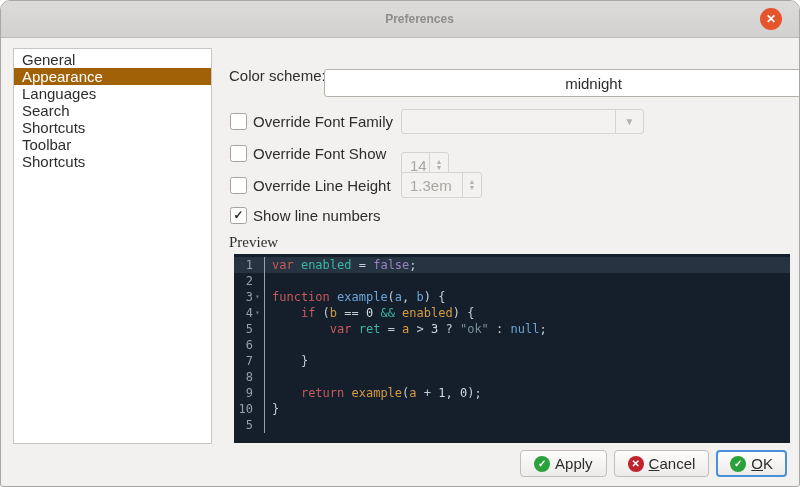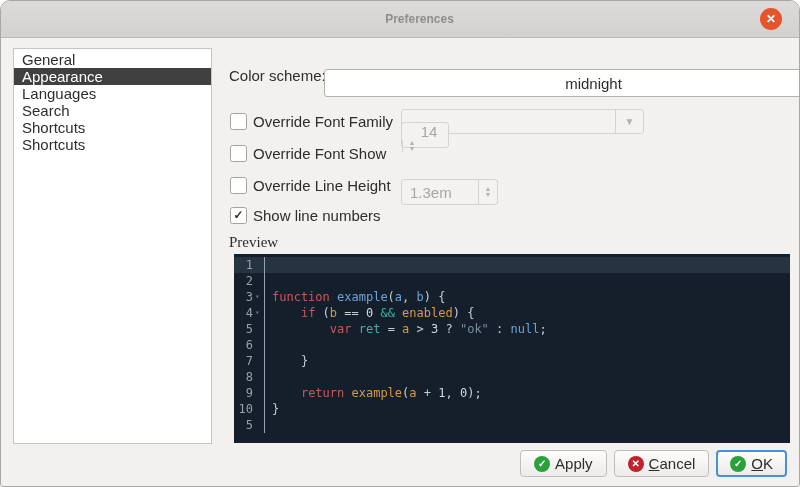--- a/index.html
+++ b/index.html
@@ -9,21 +9,21 @@
   .titlebar{height:36px;background:linear-gradient(#dcdbda,#d2d1d0);border-bottom:1px solid #bcbab8;
             display:flex;align-items:center;justify-content:center;position:relative;}
   .title{font-size:12px;font-weight:bold;color:#8f8e8c;margin-left:39px;}
   .close-btn{position:absolute;right:17px;top:7px;width:22px;height:22px;border-radius:50%;
              background:#e6542c;color:#fff;display:flex;align-items:center;justify-content:center;
              font-size:12px;font-weight:bold;}
   
   .sidebar{position:absolute;left:12px;top:47px;width:199px;height:396px;background:#fff;
            border:1px solid #c8c4bf;box-sizing:border-box;padding-top:2px;}
   .sb-item{font-size:15px;height:17px;line-height:17px;padding:0 8px;color:#2d2d2d;white-space:nowrap;}
-  .sb-item.selected{background:#404040;color:#ffffff;}
+  .sb-item.selected{background:#a16207;color:#ffffff;}
   
   .lbl{position:absolute;font-size:15px;color:#2d2d2d;line-height:17px;white-space:nowrap;}
   .combo{position:absolute;box-sizing:border-box;background:#fff;border:1px solid #b6b0aa;border-radius:3px;
          font-size:15px;color:#2d2d2d;display:flex;align-items:center;padding-left:8px;}
   .combo .arrow{position:absolute;right:9px;top:50%;transform:translateY(-58%);font-size:11px;color:#55534f;}
   .ctrl-dis{position:absolute;box-sizing:border-box;background:#f3f2f1;border:1px solid #d7d3ce;border-radius:3px;
             font-size:15px;color:#a9a6a2;display:flex;align-items:center;}
   .ctrl-dis .val{padding-left:8px;flex:1;}
   .seg{width:18px;align-self:stretch;border-left:1px solid #d7d3ce;display:flex;flex-direction:column;
        align-items:center;justify-content:center;color:#b5b1ac;}
@@ -60,68 +60,70 @@
     <span class="title">Preferences</span>
     <span class="close-btn">✕</span>
   </div>
 
   <div class="sidebar" id="sidebar-list">
       <div class="sb-item">General</div>
       <div class="sb-item selected">Appearance</div>
       <div class="sb-item">Languages</div>
       <div class="sb-item">Search</div>
       <div class="sb-item">Shortcuts</div>
+      <div class="sb-item">Toolbar</div>
       <div class="sb-item">Shortcuts</div>
     </div>
 
   <span class="lbl" style="left:228px;top:66px;">Color scheme:</span>
   <div class="combo" style="left:323px;top:68px;width:531px;height:28px;justify-content:center;">
     <span>midnight</span>
     <span class="arrow">▼</span>
   </div>
 
   <span class="cb" style="left:229px;top:112px;"></span>
   <span class="lbl" style="left:252px;top:112px;">Override Font Family</span>
   <div class="ctrl-dis" style="left:400px;top:108px;width:243px;height:25px;">
     <span class="val"></span>
     <span class="seg wide">
         <span class="da">▼</span>
       </span>
   </div>
 
   <span class="cb" style="left:229px;top:144px;"></span>
   <span class="lbl" style="left:252px;top:144px;">Override Font Show</span>
-  <div class="ctrl-dis" style="left:400px;top:121px;width:48px;height:26px;flex-direction:column;">
+  <div class="ctrl-dis" style="left:400px;top:151px;width:48px;height:26px;">
     <span class="val">14</span>
     <span class="seg">
         <span class="a">▲</span>
         <span class="a">▼</span>
       </span>
   </div>
 
   <span class="cb" style="left:229px;top:176px;"></span>
   <span class="lbl" style="left:252px;top:176px;text-align:right;">Override Line Height</span>
-  <div class="ctrl-dis" style="left:400px;top:178px;width:97px;height:26px;">
+  <div class="ctrl-dis" style="left:400px;top:171px;width:81px;height:26px;">
     <span class="val">1.3em</span>
     <span class="seg">
         <span class="a">▲</span>
         <span class="a">▼</span>
       </span>
   </div>
 
   <span class="cb" style="left:229px;top:206px;">✓</span>
   <span class="lbl" style="left:252px;top:206px;">Show line numbers</span>
 
   <span class="lbl" style="left:228px;top:233px;font-family:Liberation Serif, serif;">Preview</span>
   <div class="preview" id="preview-box">
       <div class="pline hl">
         <span class="gutter">
           <span class="gnum">1</span>
           <span class="gfold"></span>
         </span>
+        <span class="codecell"><span style="color: rgb(199, 90, 90);">var</span><span style="color: rgb(195, 205, 212);"> </span><span style="color: rgb(58, 181, 165);">enabled</span><span style="color: rgb(195, 205, 212);"> = </span><span style="color: rgb(157, 128, 197);">false</span><span style="color: rgb(195, 205, 212);">;</span></span>
       </div>
       <div class="pline">
         <span class="gutter">
           <span class="gnum">2</span>
           <span class="gfold"></span>
         </span>
         <span class="codecell"></span>
       </div>
       <div class="pline">
         <span class="gutter">

